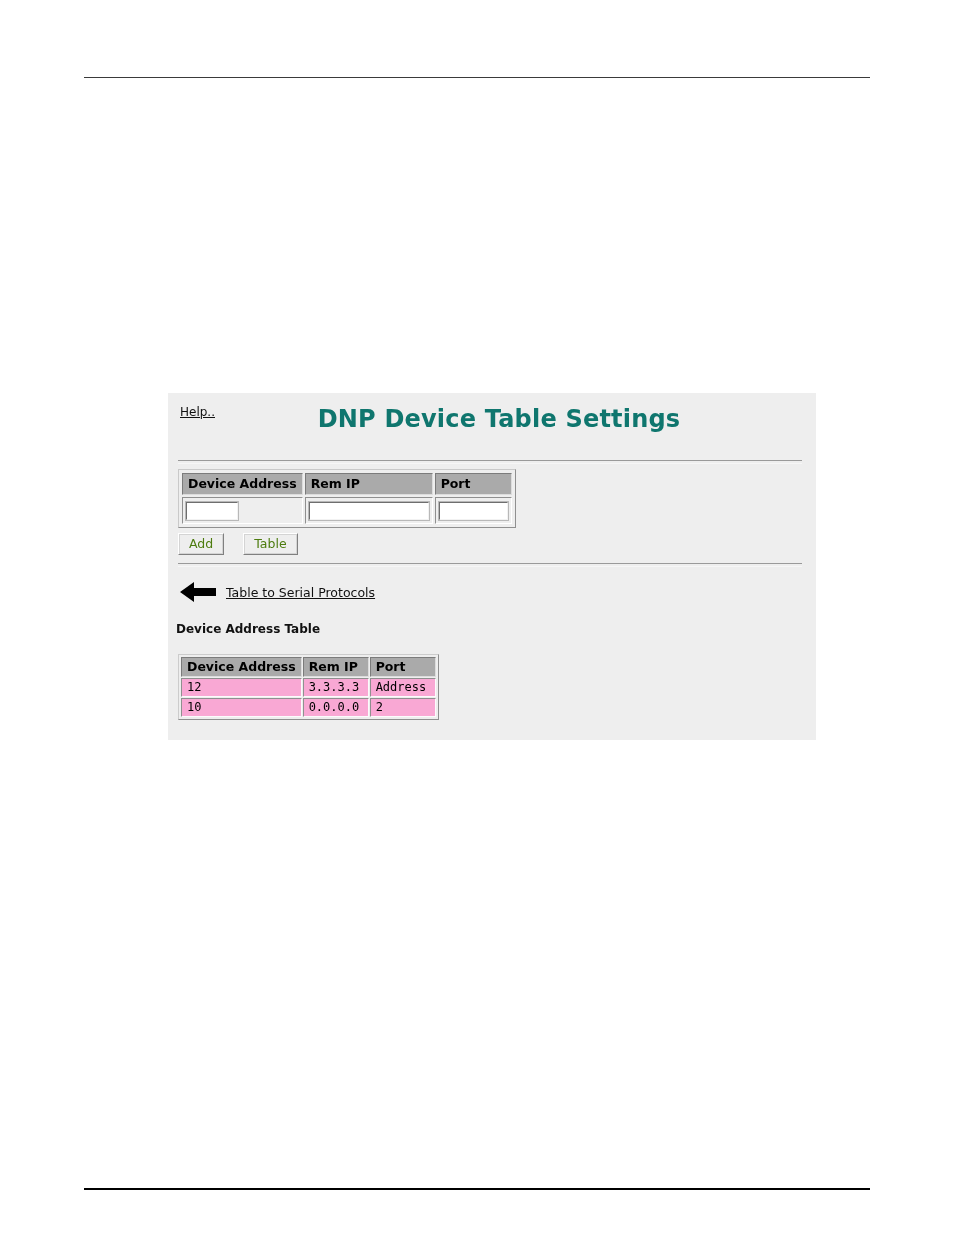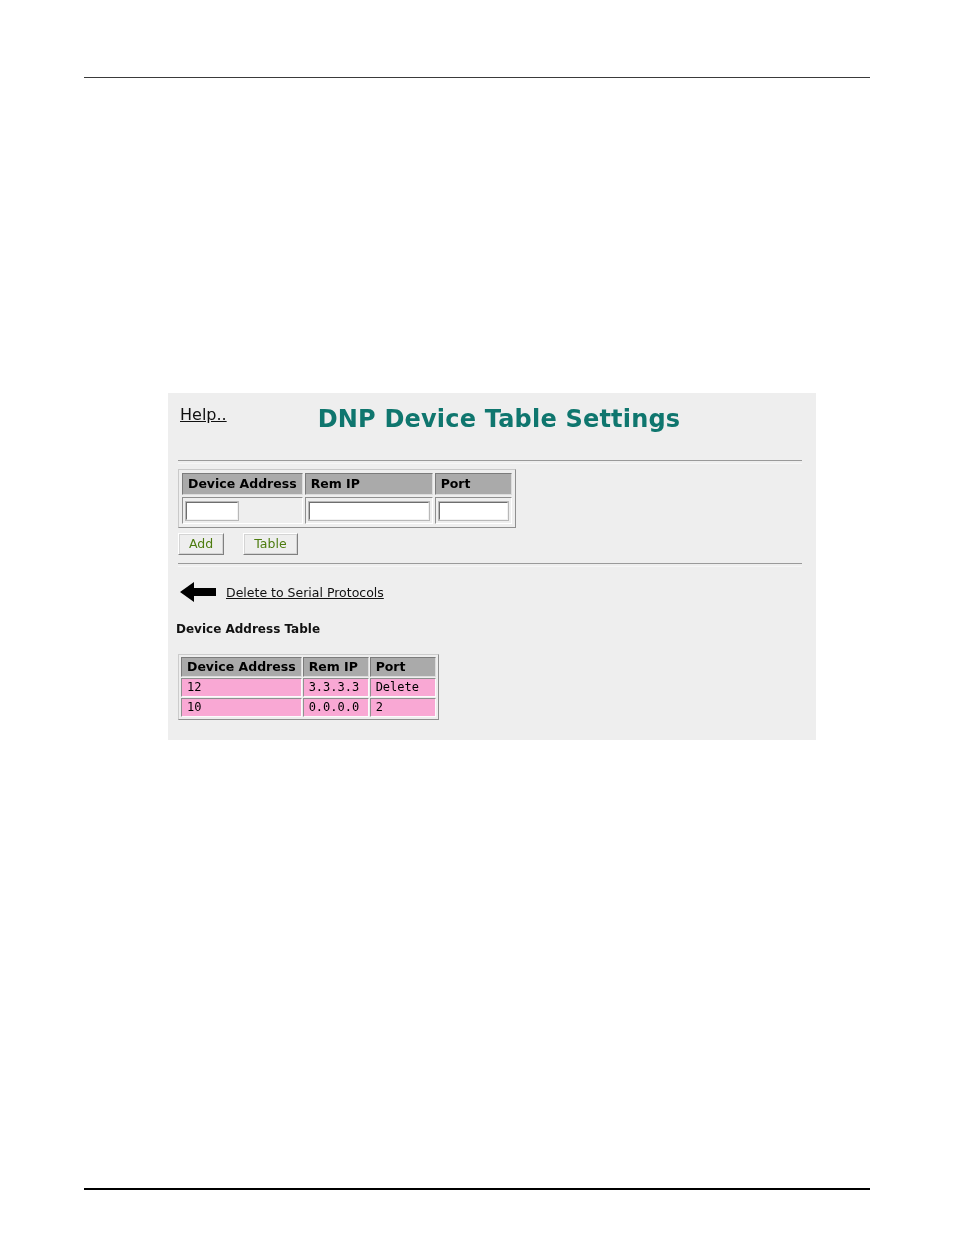--- a/index.html
+++ b/index.html
@@ -44,21 +44,21 @@
 
   
   .panel-head {
     position: relative;
     height: 60px;
   }
   .help-link {
     position: absolute;
     left: 12px;
     top: 12px;
-    font-size: 16px;
+    font-size: 12px;
     color: #111111;
     text-decoration: underline;
     font-family: "DejaVu Sans", sans-serif;
     letter-spacing: 0px;
     cursor: pointer;
   }
   .panel-title {
     position: absolute;
     left: 0;
     right: 0;
@@ -284,37 +284,37 @@
     <span class="btn">Add</span>
     <span class="btn">Table</span>
   </div>
 
   <div class="sep two"></div>
 
   <div class="return-row">
     <svg class="back-arrow" viewBox="0 0 40 26">
       <polygon points="2,13 16,3 16,9 38,9 38,17 16,17 16,23" fill="#000000"></polygon>
     </svg>
-    <a class="return-link">Delete to Serial Protocols</a>
+    <a class="return-link">Table to Serial Protocols</a>
   </div>
 
   <div class="sub-title">Device Address Table</div>
 
   <div class="data-wrap">
     <table class="data">
       <tbody>
           <tr>
         <th>Device Address</th>
         <th>Rem IP</th>
         <th>Port</th>
       </tr>
       <tr>
         <td class="c-addr">12</td>
         <td class="c-rem">3.3.3.3</td>
-        <td class="c-port">Delete</td>
+        <td class="c-port">Address</td>
       </tr>
       <tr>
         <td class="c-addr">10</td>
         <td class="c-rem">0.0.0.0</td>
         <td class="c-port">2</td>
       </tr>
     </tbody>
       </table>
   </div>
 

